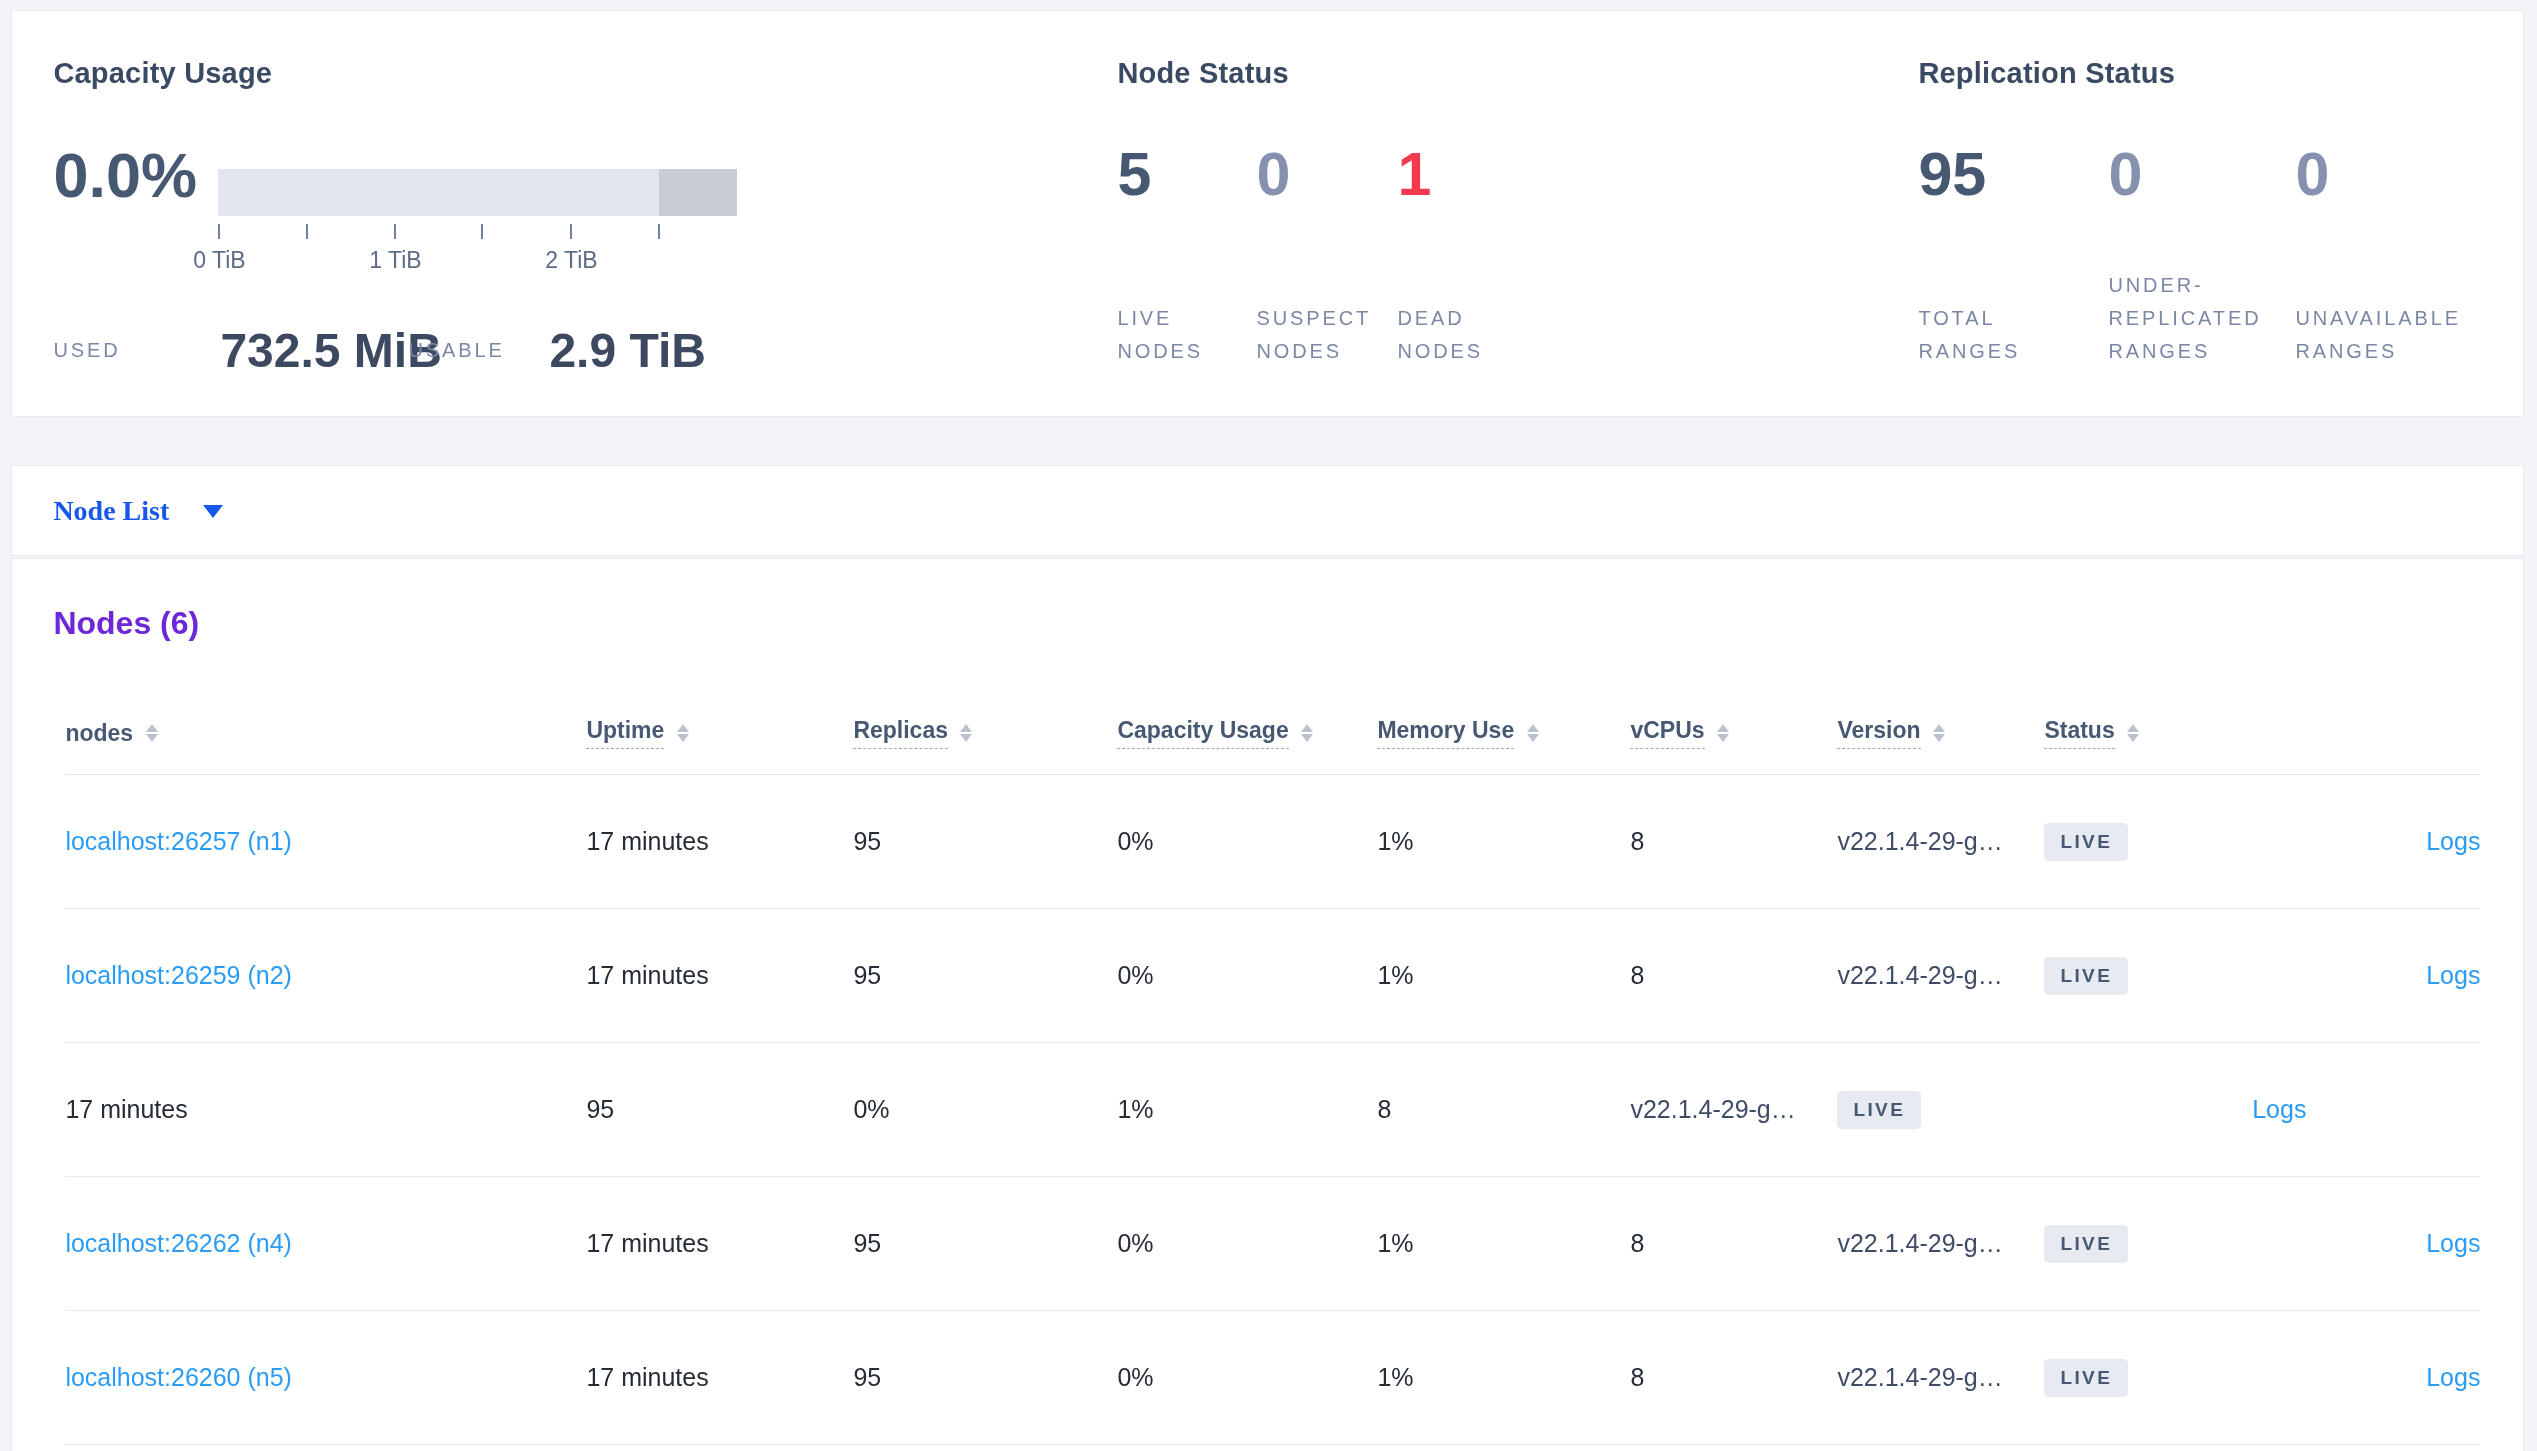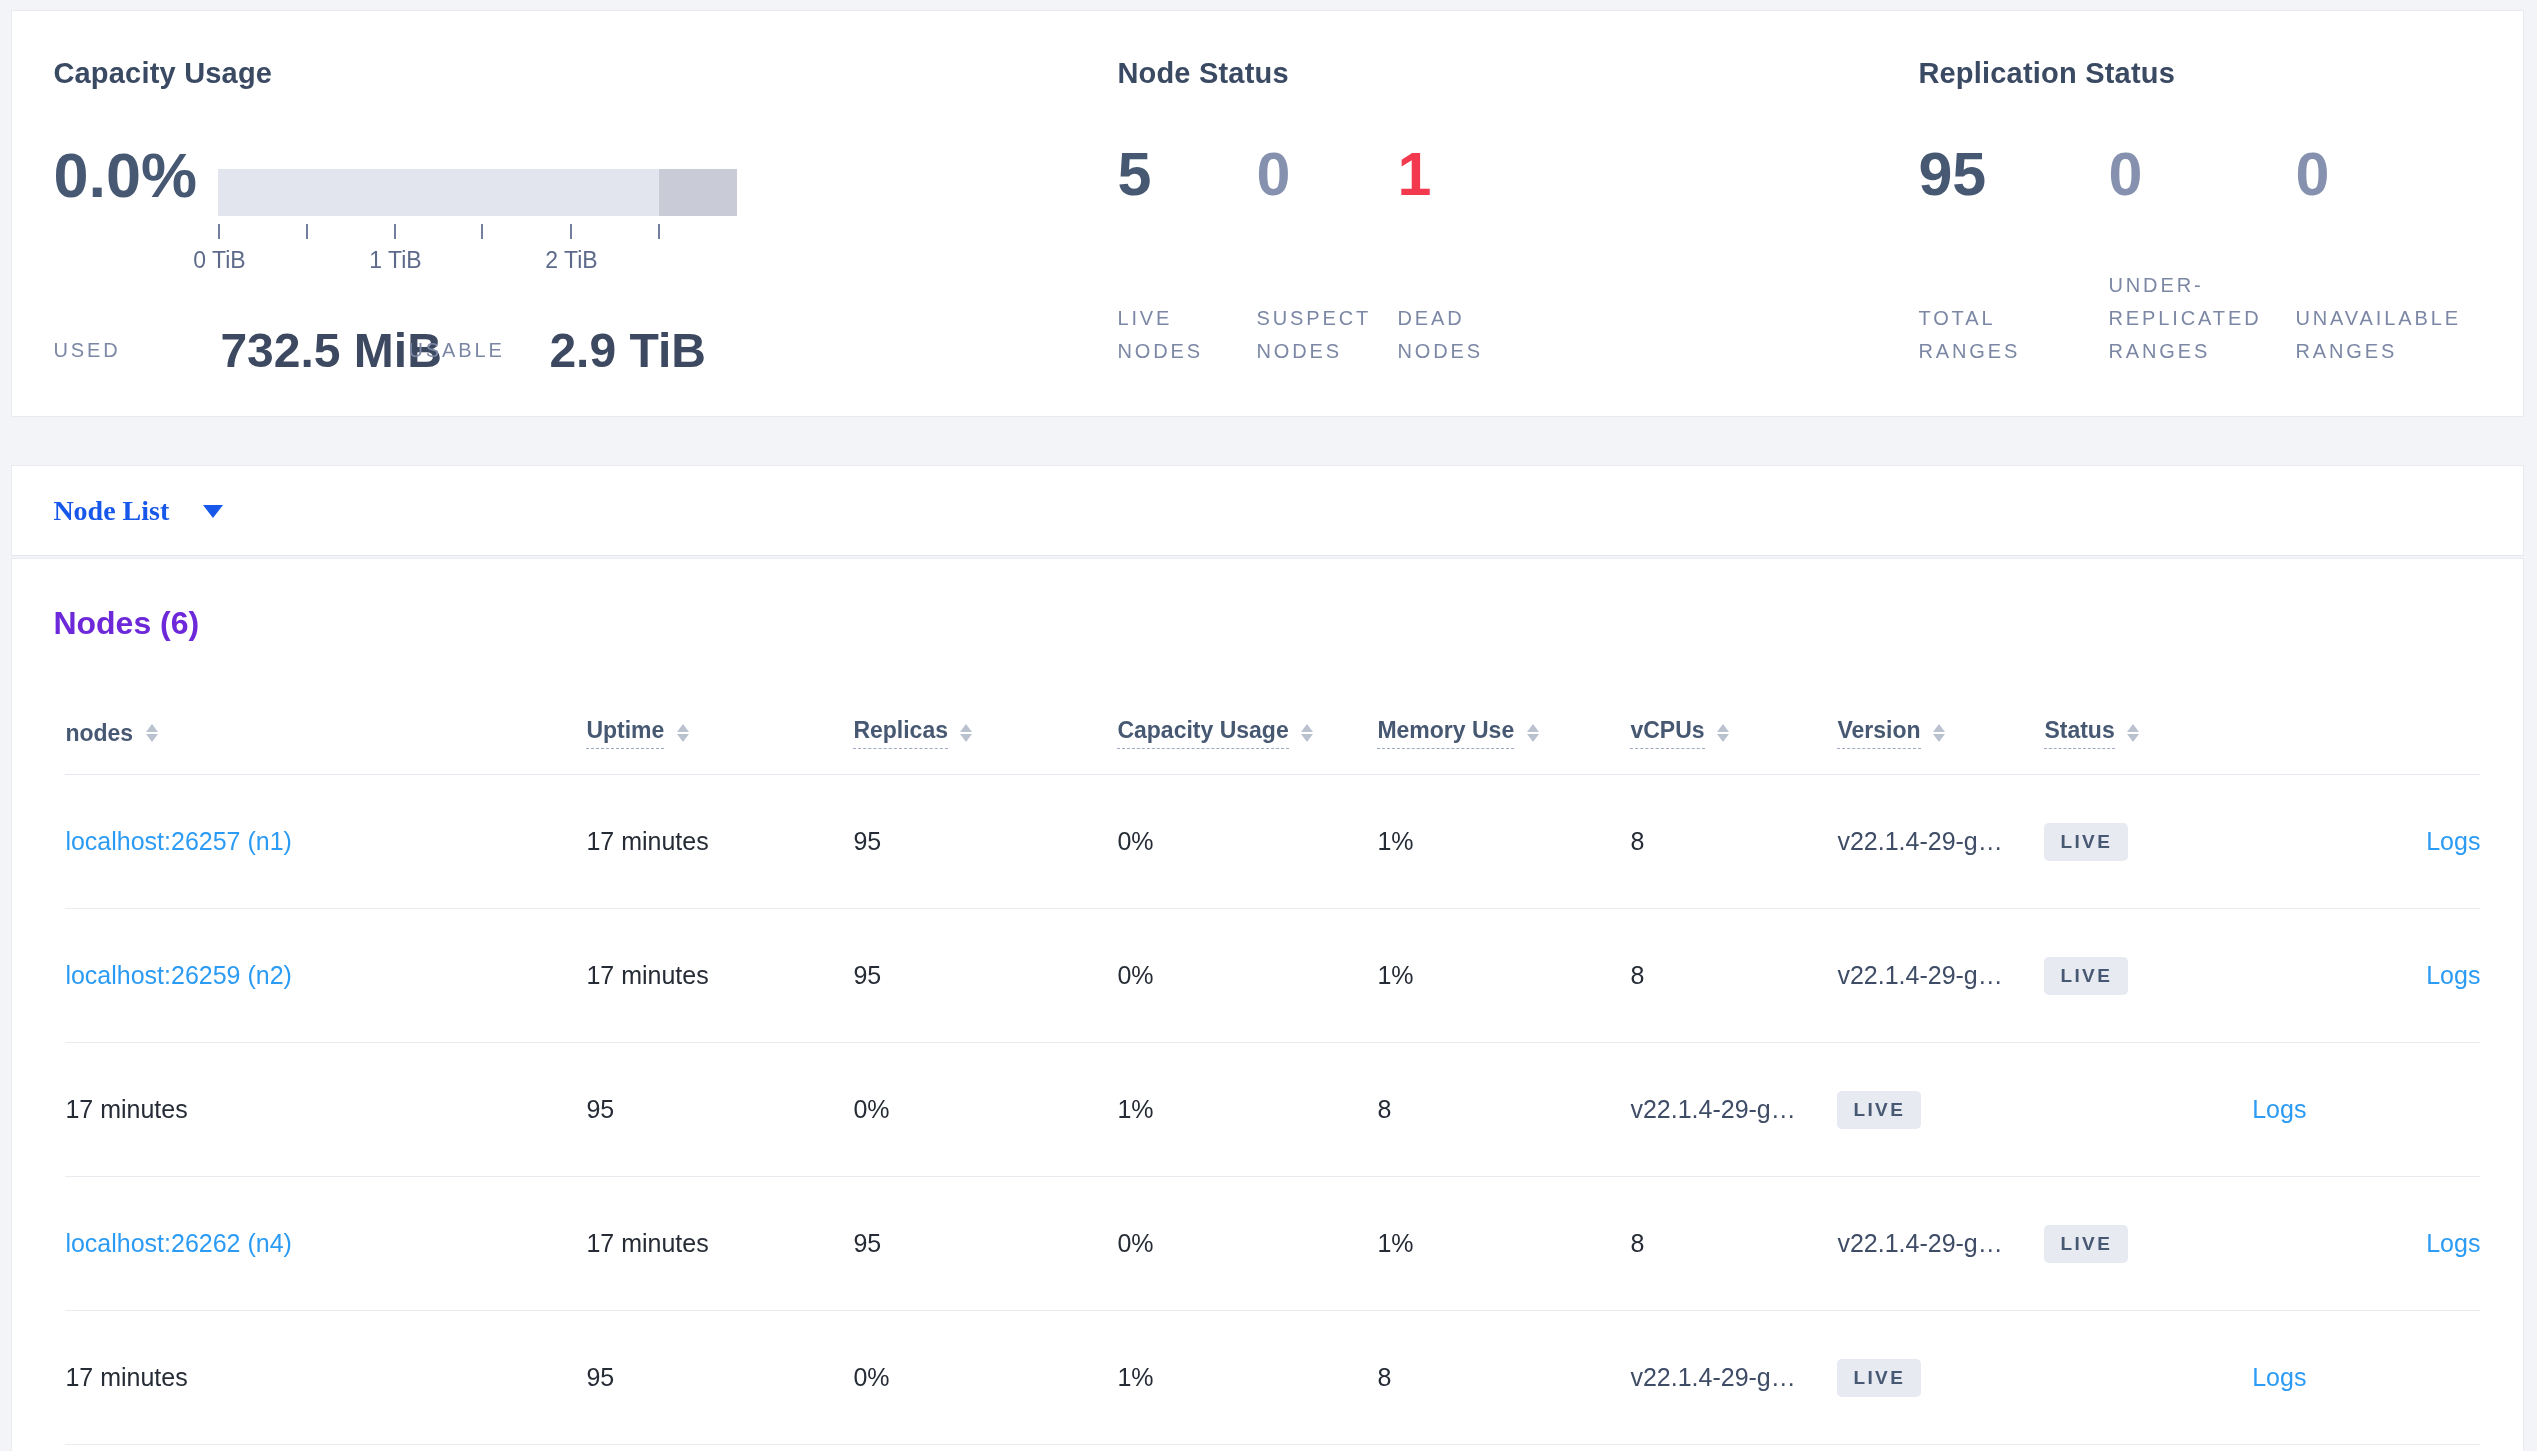--- a/index.html
+++ b/index.html
@@ -256,20 +256,21 @@
       <div class="td">95</div>
       <div class="td">0%</div>
       <div class="td">1%</div>
       <div class="td">8</div>
       <div class="td version">v22.1.4-29-g…</div>
       <div class="td"><span class="badge-live">LIVE</span></div>
       <div class="td logs"><a class="logs-link">Logs</a></div>
     </div>
 
     <div class="tgrid trow">
+      <div class="td"><a class="node-link">localhost:26260 (n5)</a></div>
       <div class="td">17 minutes</div>
       <div class="td">95</div>
       <div class="td">0%</div>
       <div class="td">1%</div>
       <div class="td">8</div>
       <div class="td version">v22.1.4-29-g…</div>
       <div class="td"><span class="badge-live">LIVE</span></div>
       <div class="td logs"><a class="logs-link">Logs</a></div>
     </div>
   </div>

